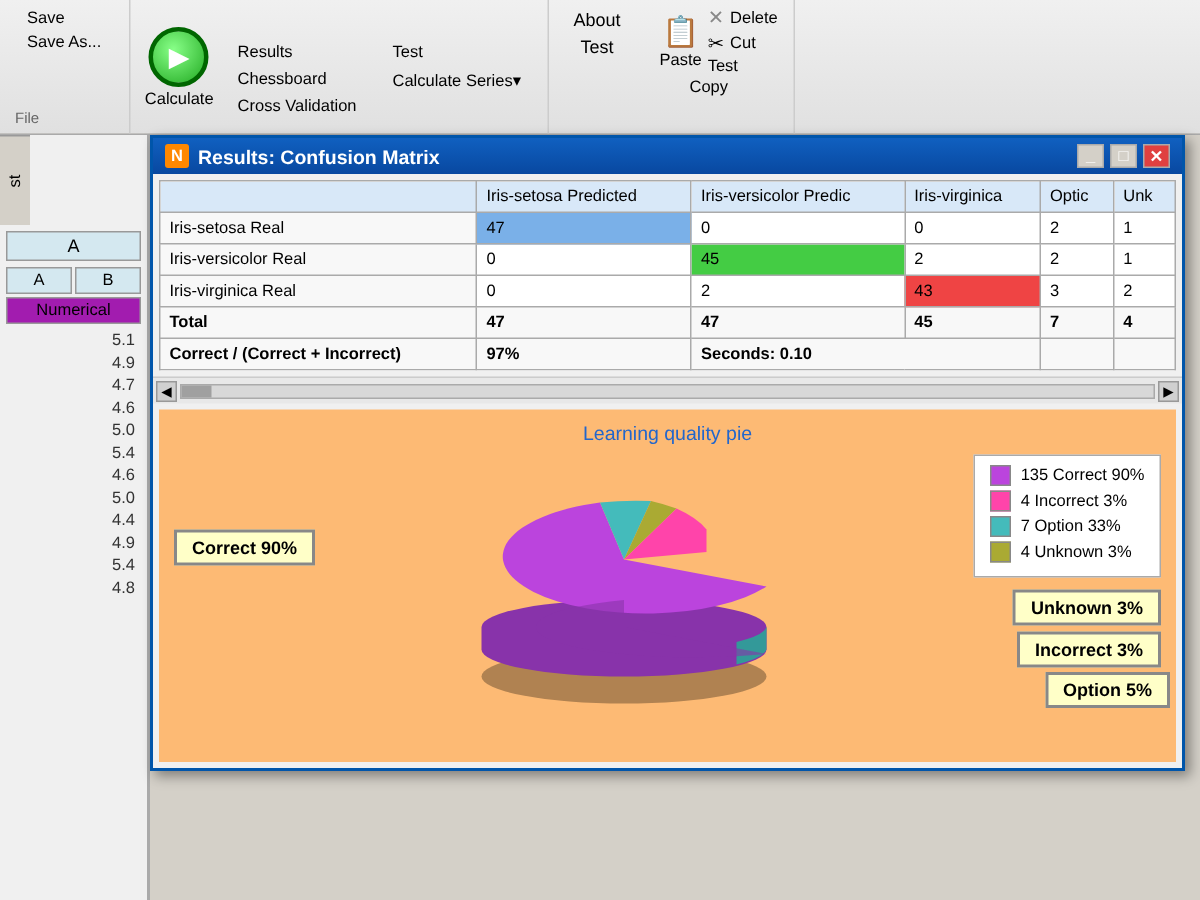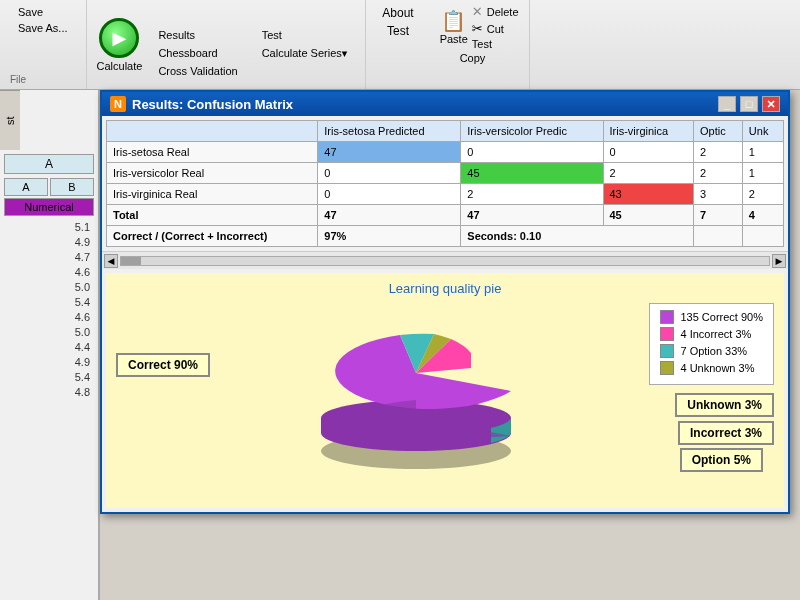--- a/index.html
+++ b/index.html
@@ -44,21 +44,21 @@
     .cell-green { background: #44cc44; color: #000; }
     .cell-green2 { background: #ef4444; color: #000; }
     .total-row td { font-weight: bold; background: #f8f8f8; }
     .correct-row td { font-weight: bold; background: #f8f8f8; }
     .scrollbar-area { display: flex; align-items: center; background: #e8e8e8; border-top: 1px solid #ccc; padding: 2px; height: 18px; }
     .scrollbar-arrow { width: 14px; height: 14px; background: #d0d0d0; border: 1px solid #999; display: flex; align-items: center; justify-content: center; font-size: 9px; cursor: pointer; }
     .scrollbar-track { flex: 1; height: 10px; background: #d8d8d8; border: 1px solid #aaa; margin: 0 2px; }
     .scrollbar-thumb { width: 20px; height: 100%; background: #a0a0a0; }
 
     
-    .chart-area { background: #fef9c3; margin: 4px; padding: 8px; position: relative; height: 235px; overflow: hidden; }
+    .chart-area { background: #fdba74; margin: 4px; padding: 8px; position: relative; height: 235px; overflow: hidden; }
     .chart-title { color: #2266cc; text-align: center; font-size: 13px; margin-bottom: 4px; }
 
     
     .legend { position: absolute; top: 30px; right: 10px; border: 1px solid #aaa; background: white; padding: 6px 10px; font-size: 11px; }
     .legend-item { display: flex; align-items: center; gap: 6px; margin-bottom: 3px; }
     .legend-color { width: 14px; height: 14px; border: 1px solid #888; }
 
     
     .label-box { position: absolute; border: 2px solid #888; background: #ffffc8; padding: 3px 10px; font-size: 12px; font-weight: bold; }
 
@@ -269,17 +269,17 @@
           <path d="M 110 115 L 205 133 A 95 18 0 1 1 110 97 Z" fill="#8833aa" opacity="0.6"></path>
         </svg>
       </div>
 
       <div class="label-box" style="left:10px;top:80px;">Correct 90%</div>
 
       <div class="label-box" style="right:10px;top:120px;">Unknown 3%</div>
 
       <div class="label-box" style="right:10px;top:148px;">Incorrect 3%</div>
 
-      <div class="label-box" style="right:21px;top:175px;">Option 5%</div>
+      <div class="label-box" style="right:4px;top:175px;">Option 5%</div>
 
     </div>
   </div>
 </div>
 
 </body></html>

